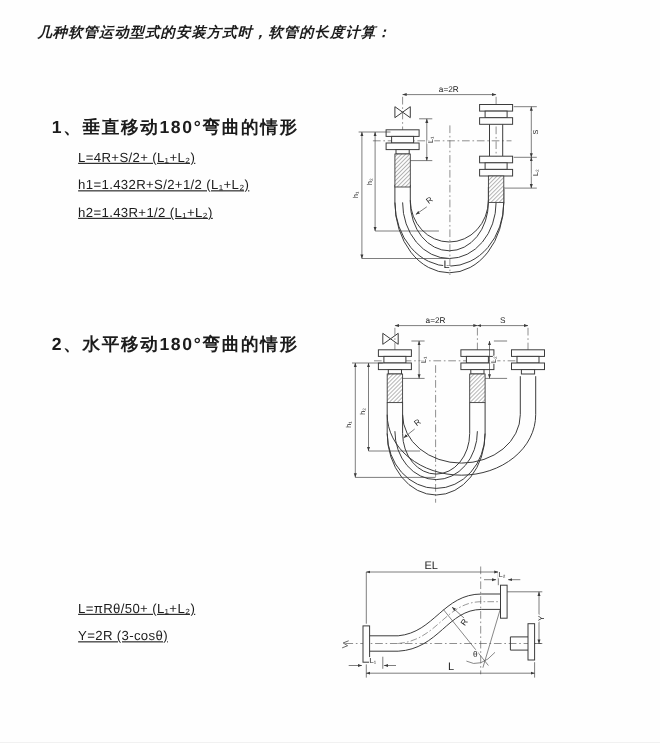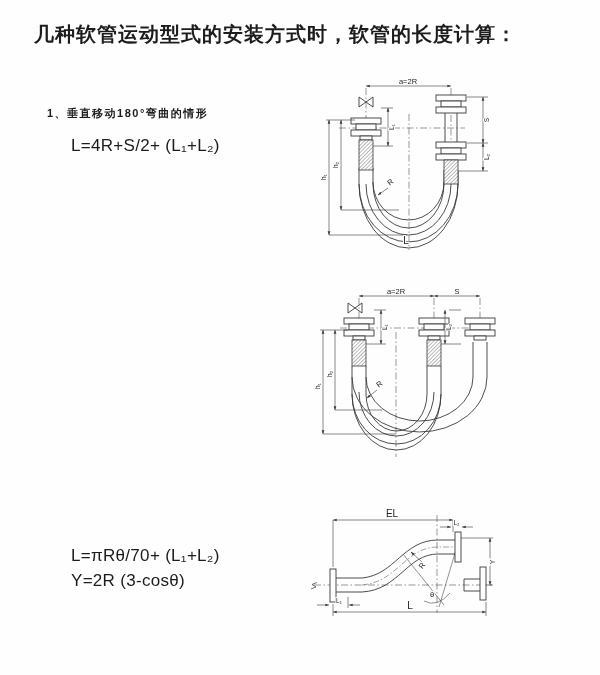--- a/index.html
+++ b/index.html
@@ -4,47 +4,50 @@
 <style>
   html,body{margin:0;padding:0;background:#e8e8e8;}
   .page{
     position:relative;width:600px;height:675px;margin:0 auto;
     background:#fefefe;overflow:hidden;
     font-family:"Liberation Sans","DejaVu Sans",sans-serif;
     color:#1c1c1c;
   }
   .doc-title{
     position:absolute;left:34px;top:21px;
-    font-size:20px;font-weight:bold;letter-spacing:1px;white-space:pre;
+    font-size:13px;font-weight:bold;letter-spacing:1px;white-space:pre;font-style:italic;
   }
   .sec-heading{
-    position:absolute;font-size:11px;font-weight:bold;letter-spacing:1.5px;white-space:pre;
+    position:absolute;font-size:16px;font-weight:bold;letter-spacing:1.5px;white-space:pre;
   }
   .formula-line{
-    position:absolute;font-size:17px;letter-spacing:0.3px;white-space:pre;
+    position:absolute;font-size:12px;letter-spacing:0.3px;white-space:pre;
     font-weight:500;
+    text-decoration:underline;
   }
   .diag{position:absolute;}
   svg text{
     font-family:"Liberation Sans","DejaVu Sans",sans-serif;
     fill:#222;paint-order:stroke;stroke:#fefefe;stroke-width:2.2px;
   }
   .lbl-s{font-size:6.5px;}
   .lbl-m{font-size:7.5px;}
   .lbl-b{font-size:10px;}
 </style>
 </head>
 <body>
 
 <div class="page">
 
   <div class="doc-title">几种软管运动型式的安装方式时，软管的长度计算：</div>
 
   <div class="sec-heading" style="left:47px;top:106px">1、垂直移动180°弯曲的情形</div>
   <div class="formula-line" style="left:71px;top:136px">L=4R+S/2+ (L₁+L₂)</div>
+  <div class="formula-line" style="left:71px;top:161px">h1=1.432R+S/2+1/2 (L₁+L₂)</div>
+  <div class="formula-line" style="left:71px;top:186px">h2=1.43R+1/2 (L₁+L₂)</div>
 
   <svg class="diag" style="left:315px;top:72px" width="270" height="185" viewBox="0 0 270 185">
     <defs>
       <marker id="ar1" viewBox="0 0 10 10" refX="9.5" refY="5" markerWidth="6.5" markerHeight="6.5" orient="auto-start-reverse">
         <path d="M0,1.5 L10,5 L0,8.5 z" fill="#3a3a3a"></path>
       </marker>
       <pattern id="hp1" width="2.6" height="2.6" patternUnits="userSpaceOnUse" patternTransform="rotate(45)">
         <rect width="2.6" height="2.6" fill="#fdfdfd"></rect>
         <line x1="0" y1="0" x2="0" y2="2.6" stroke="#5a5a5a" stroke-width="0.8"></line>
       </pattern>
@@ -112,20 +115,21 @@
     <text class="lbl-m" x="93" y="11.5" text-anchor="middle">a=2R</text>
     <text class="lbl-s" transform="rotate(-90 10.5 105)" x="10.5" y="105" text-anchor="middle">h₁</text>
     <text class="lbl-s" transform="rotate(-90 23 93)" x="23" y="93" text-anchor="middle">h₂</text>
     <text class="lbl-s" transform="rotate(-90 79 55)" x="79" y="55" text-anchor="middle">L₁</text>
     <text class="lbl-s" transform="rotate(-90 174 48)" x="174" y="48" text-anchor="middle">S</text>
     <text class="lbl-s" transform="rotate(-90 174 85)" x="174" y="85" text-anchor="middle">L₂</text>
     <text class="lbl-m" transform="rotate(-38 77 112)" x="77" y="112" text-anchor="middle">R</text>
     <text class="lbl-b" x="91" y="172" text-anchor="middle">L</text>
   </svg>
 
+  <div class="sec-heading" style="left:47px;top:303px">2、水平移动180°弯曲的情形</div>
 
   <svg class="diag" style="left:312px;top:282px" width="280" height="180" viewBox="0 0 280 180">
     <defs>
       <marker id="ar2" viewBox="0 0 10 10" refX="9.5" refY="5" markerWidth="6.5" markerHeight="6.5" orient="auto-start-reverse">
         <path d="M0,1.5 L10,5 L0,8.5 z" fill="#3a3a3a"></path>
       </marker>
       <pattern id="hp2" width="2.6" height="2.6" patternUnits="userSpaceOnUse" patternTransform="rotate(45)">
         <rect width="2.6" height="2.6" fill="#fdfdfd"></rect>
         <line x1="0" y1="0" x2="0" y2="2.6" stroke="#5a5a5a" stroke-width="0.8"></line>
       </pattern>
@@ -193,21 +197,21 @@
     </g>
     <text class="lbl-m" x="84" y="11.5" text-anchor="middle">a=2R</text>
     <text class="lbl-m" x="145" y="11.5" text-anchor="middle">S</text>
     <text class="lbl-s" transform="rotate(-90 7.5 104)" x="7.5" y="104" text-anchor="middle">h₁</text>
     <text class="lbl-s" transform="rotate(-90 20 92)" x="20" y="92" text-anchor="middle">h₂</text>
     <text class="lbl-s" transform="rotate(-90 75 45)" x="75" y="45" text-anchor="middle">L₁</text>
     <text class="lbl-s" transform="rotate(-90 139 45)" x="139" y="45" text-anchor="middle">L₂</text>
     <text class="lbl-m" transform="rotate(-38 69 104)" x="69" y="104" text-anchor="middle">R</text>
   </svg>
 
-  <div class="formula-line" style="left:71px;top:546px">L=πRθ/70+ (L₁+L₂)</div>
+  <div class="formula-line" style="left:71px;top:546px">L=πRθ/50+ (L₁+L₂)</div>
   <div class="formula-line" style="left:71px;top:571px">Y=2R (3-cosθ)</div>
 
   <svg class="diag" style="left:300px;top:505px" width="295" height="135" viewBox="0 0 295 135">
     <defs>
       <marker id="ar3" viewBox="0 0 10 10" refX="9.5" refY="5" markerWidth="6.5" markerHeight="6.5" orient="auto-start-reverse">
         <path d="M0,1.5 L10,5 L0,8.5 z" fill="#3a3a3a"></path>
       </marker>
     </defs>
     <g stroke="#555" stroke-width="0.6" stroke-dasharray="7 2.5 1.5 2.5">
       <line x1="14" y1="80" x2="192" y2="80"></line>

